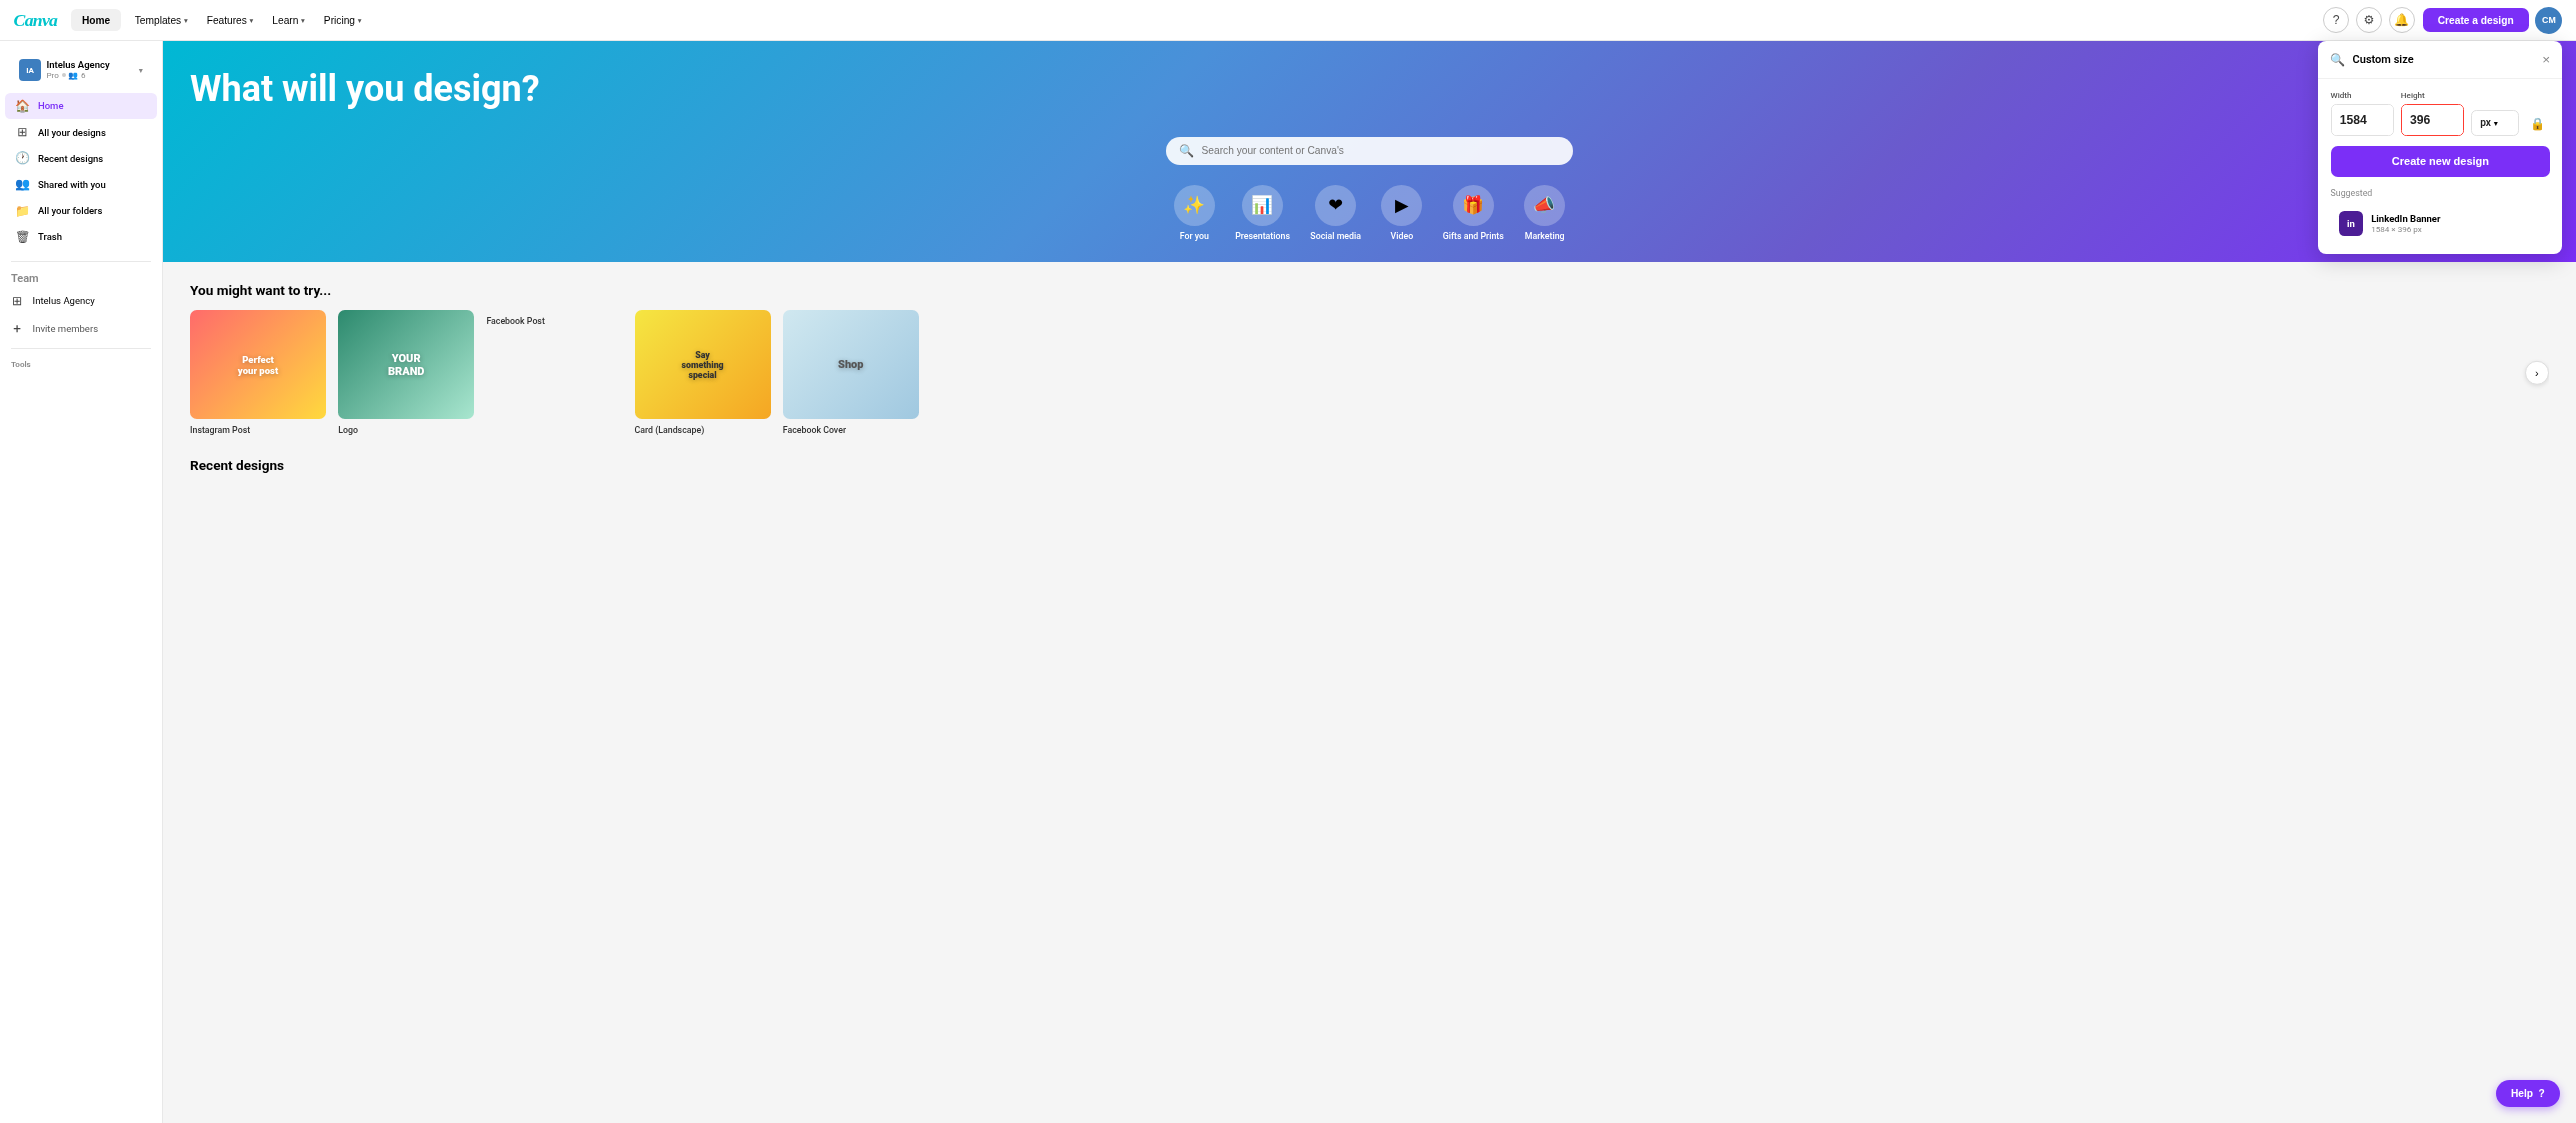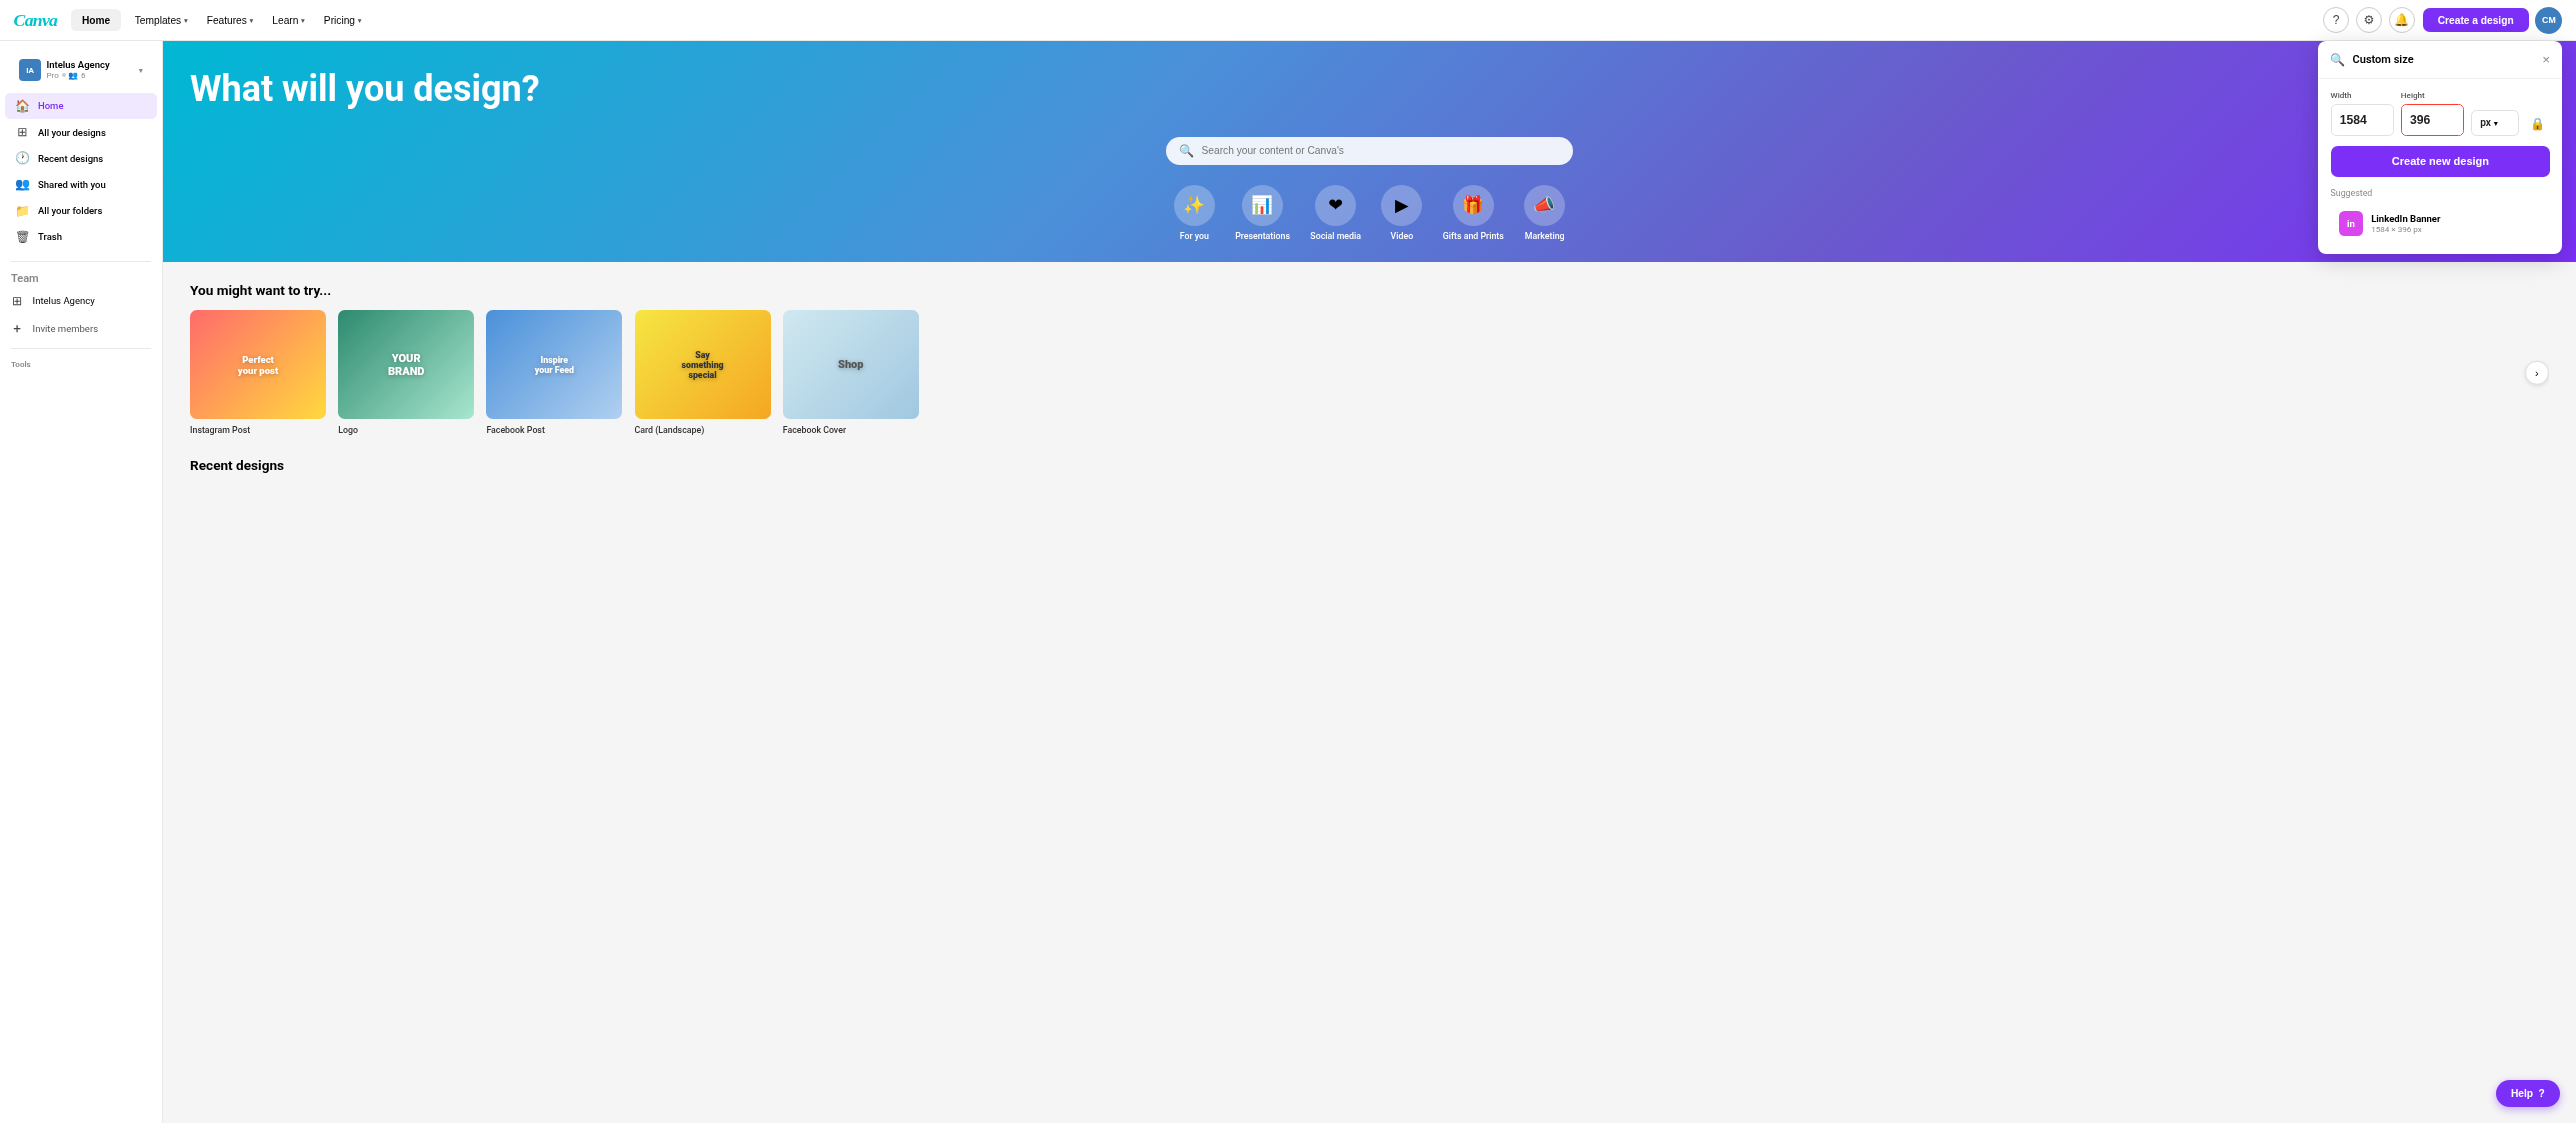--- a/index.html
+++ b/index.html
@@ -183,21 +183,21 @@
       width: 100%; background: #7b2ff7; color: #fff; border: none;
       padding: 9.5px; border-radius: 6.8px; font-size: 11px; font-weight: 700;
       cursor: pointer; margin-bottom: 11px;
     }
     .suggested-label { font-size: 8.8px; color: #888; margin-bottom: 6.8px; }
     .suggested-item {
       display: flex; align-items: center; gap: 8.1px; padding: 6.8px 8.1px;
       border-radius: 5.4px; cursor: pointer;
     }
     .suggested-icon {
-      width: 24.4px; height: 24.4px; border-radius: 5.4px; background: #d946ef;
+      width: 24.4px; height: 24.4px; border-radius: 5.4px; background: #4c1d95;
       display: flex; align-items: center; justify-content: center; color: #fff; font-size: 9.5px; font-weight: 700;
     }
     .suggested-name { font-size: 9.5px; font-weight: 700; }
     .suggested-size { font-size: 8.1px; color: #888; }
 
     
     .help-btn {
       position: fixed; bottom: 16.3px; right: 16.3px; z-index: 300;
       background: #7b2ff7; color: #fff; border: none; border-radius: 20.4px;
       padding: 8.1px 15px; font-size: 10.2px; font-weight: 600; cursor: pointer;
@@ -357,23 +357,20 @@
         </div>
 
         <div class="card">
           <div class="card-img card-img-3">
             <div class="card-img-text" style="font-size:11px;">YOUR<br>BRAND</div>
           </div>
           <div class="card-label">Logo</div>
         </div>
 
         <div class="card">
-          <div class="card-img card-img-4">
-            <div class="card-img-text" style="font-size:8.8px;">Inspire<br>your Feed</div>
-          </div>
           <div class="card-label">Facebook Post</div>
         </div>
 
         <div class="card">
           <div class="card-img card-img-5">
             <div class="card-img-text" style="font-size:8.8px; color:#333;">Say<br>something<br>special</div>
           </div>
           <div class="card-label">Card (Landscape)</div>
         </div>
 

